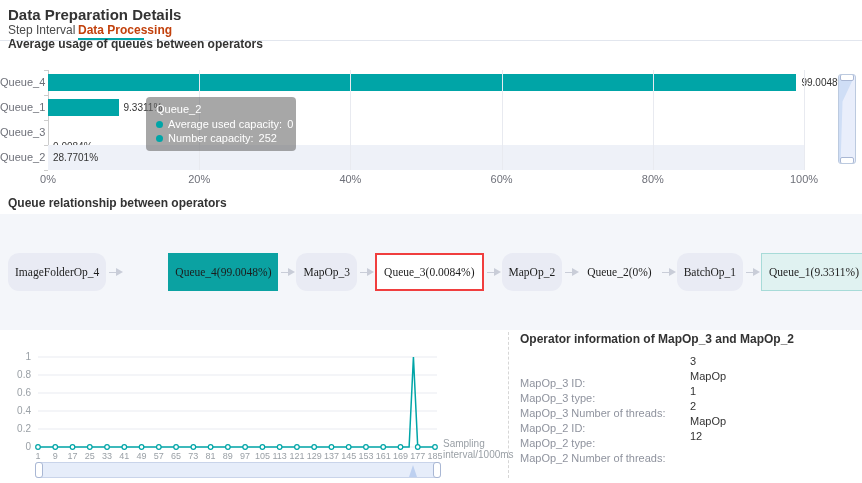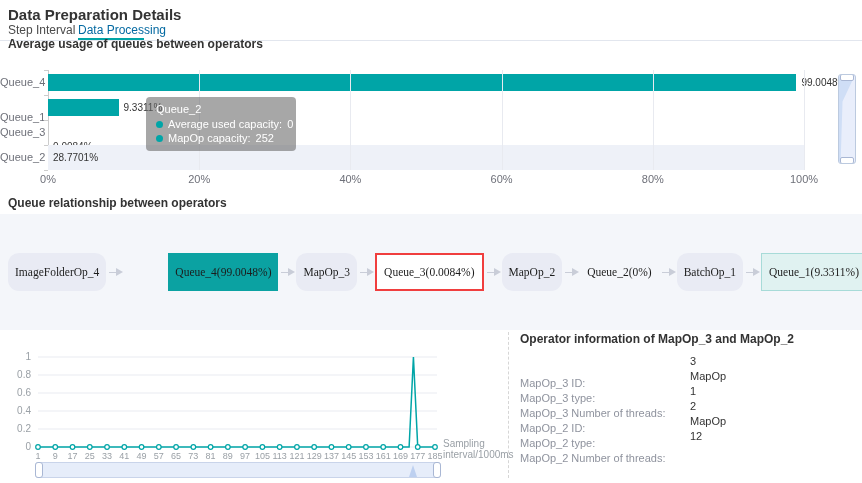--- a/index.html
+++ b/index.html
@@ -4,21 +4,21 @@
 <style>
   html,body{margin:0;padding:0;background:#fff;}
   .page{position:relative;width:862px;height:483px;background:#fff;overflow:hidden;
         font-family:"Liberation Sans",sans-serif;color:#333;}
   .abs{position:absolute;}
 
   
   .page-title{left:8px;top:6px;font-size:15px;font-weight:bold;color:#333;}
   .tabbar-line{left:0;top:40px;width:862px;height:1px;background:#e2e6ee;}
   .tab{top:23px;font-size:12px;color:#4a4a4a;cursor:pointer;}
-  .tab.active{color:#0369a1;font-weight:normal;}
+  .tab.active{color:#c2410c;font-weight:bold;}
   .tab-underline{left:78px;top:38px;width:66px;height:2px;background:#00a5a7;}
 
   
   .section-title{font-size:12px;font-weight:bold;color:#333;}
 
   
   .bar-plot{left:48px;top:70px;width:756px;height:100px;}
   .bar-axis{left:48px;top:70px;width:1px;height:100px;background:#ccc;}
   .gridline-v{position:absolute;top:0;width:1px;height:100px;background:#e8eaf0;}
   .tickmark{position:absolute;left:-4px;width:4px;height:1px;background:#ccc;}
@@ -86,21 +86,21 @@
 
   <div class="abs page-title">Data Preparation Details</div>
   <div class="abs tab" style="left:8px">Step Interval</div>
   <div class="abs tab active" style="left:78px">Data Processing</div>
   <div class="abs tab-underline"></div>
   <div class="abs tabbar-line"></div>
 
   <div class="abs section-title" style="left:8px;top:37px">Average usage of queues between operators</div>
   <div class="abs" id="bar-ycats" style="left:0;top:70px;width:44px;height:100px">
       <div class="ycat" style="top: 0px; margin-left: 29px;">Queue_4</div>
-      <div class="ycat" style="top: 35px; text-align: right;">Queue_1</div>
+      <div class="ycat" style="top: 25px; text-align: right;">Queue_1</div>
       <div class="ycat" style="top: 50px;">Queue_3</div>
       <div class="ycat" style="top: 75px;">Queue_2</div>
       <div class="tickmark" style="left: 44px; top: 0px; position: absolute;"></div>
       <div class="tickmark" style="left: 44px; top: 25px; position: absolute;"></div>
       <div class="tickmark" style="left: 44px; top: 50px; position: absolute;"></div>
       <div class="tickmark" style="left: 44px; top: 75px; position: absolute;"></div>
       <div class="tickmark" style="left: 44px; top: 100px; position: absolute;"></div>
     </div>
   <div class="abs bar-axis"></div>
   <div class="abs bar-plot" id="bar-plot">
@@ -131,21 +131,21 @@
 
   <div class="abs tooltip">
     <div class="tt-title">Queue_2</div>
     <div class="tt-row">
       <span class="tt-dot"></span>
       <span>Average used capacity:</span>
       <span class="tt-val">0</span>
     </div>
     <div class="tt-row">
       <span class="tt-dot"></span>
-      <span>MapOp capacity:</span>
+      <span>Number capacity:</span>
       <span class="tt-val">252</span>
     </div>
   </div>
 
   <div class="abs dz-v">
     <div class="shadow"></div>
     <div class="dz-handle-h" style="top:-1px"></div>
     <div class="dz-handle-h" style="bottom:-1px"></div>
   </div>
 

